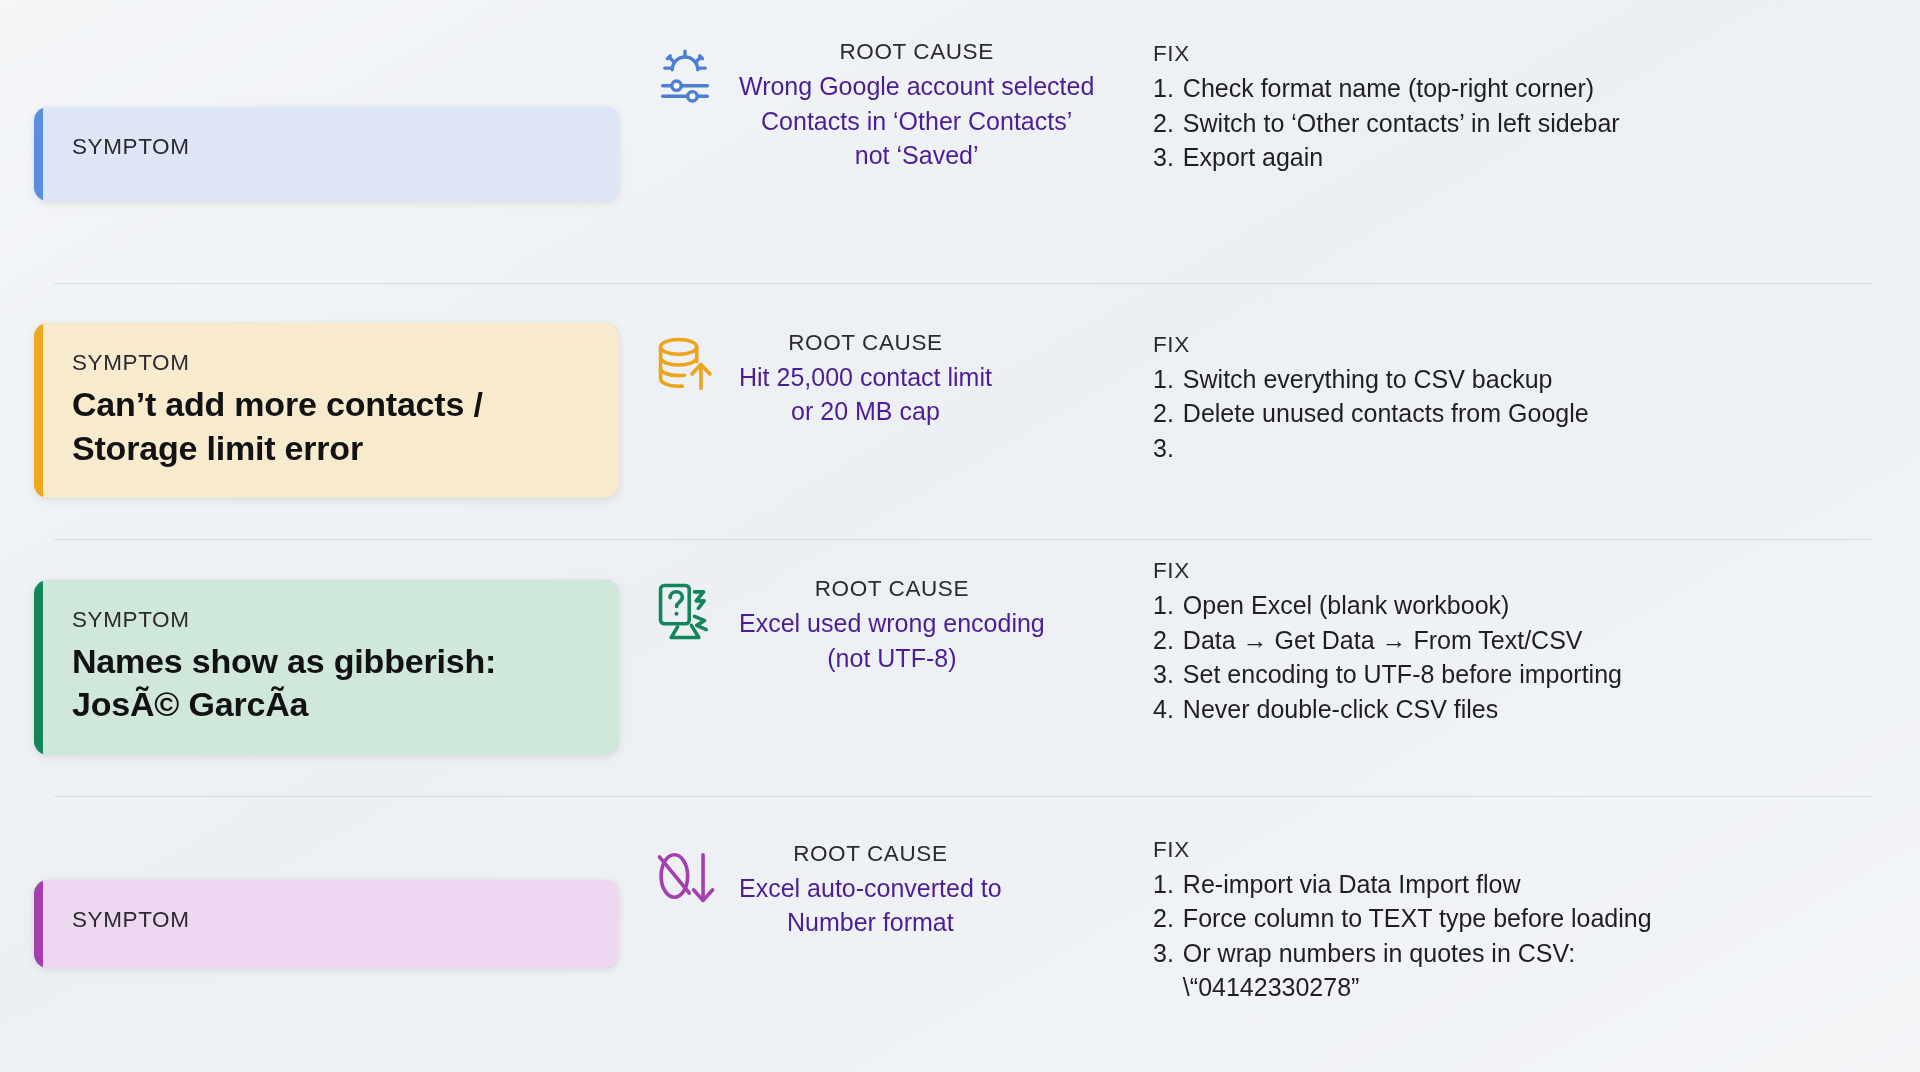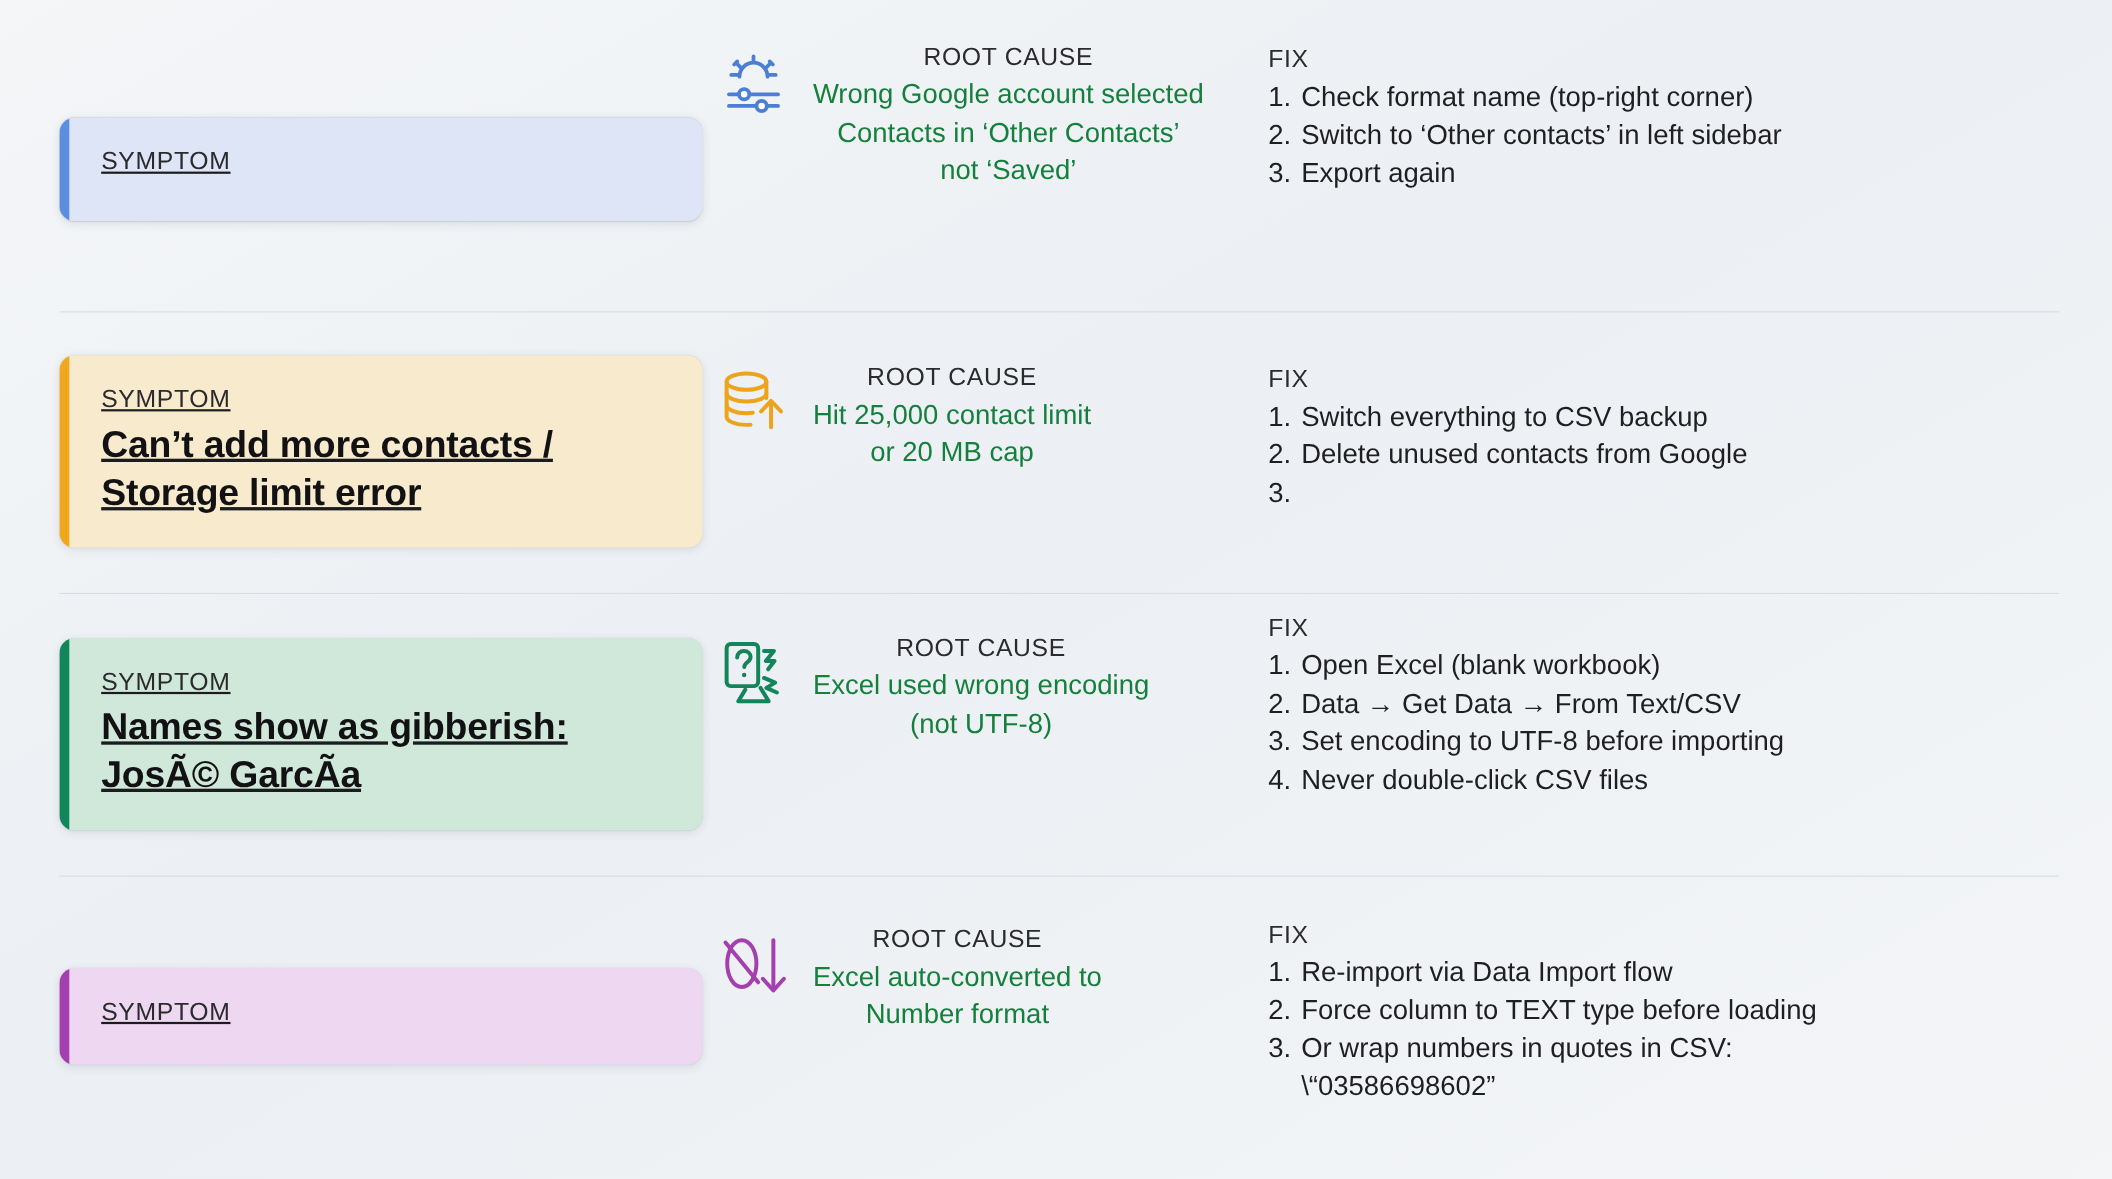--- a/index.html
+++ b/index.html
@@ -43,27 +43,25 @@
     right: 14px;
     height: 1px;
     background: #d9dde2;
   }
 
   
   .symptom-card {
     position: relative;
     border-radius: 14px;
     padding: 26px 30px 28px 38px;
-    margin-left: 20px;
     margin-right: 10px;
     box-shadow: 0 2px 9px rgba(30,40,60,0.10), 0 0 1px rgba(30,40,60,0.12);
     overflow: hidden;
     align-self: center;
     width: 585px;
-    text-decoration: underline;
   }
 
   .symptom-card .accent-bar {
     position: absolute;
     left: 0;
     top: 0;
     bottom: 0;
     width: 9px;
     border-radius: 14px 0 0 14px;
   }
@@ -104,21 +102,21 @@
     justify-content: center;
   }
 
   .cause-icon svg { display: block; width: 68px; height: 68px; }
 
   .cause-text .kicker { margin-bottom: 4px; }
 
   .cause-body {
     font-size: 25px;
     line-height: 1.38;
-    color: #15803d;
+    color: #4c1d95;
     white-space: pre-line;
   }
 
   
   .fix {
     display: flex;
     align-items: flex-end;
     gap: 20px;
     padding-top: 4px;
   }
@@ -353,20 +351,20 @@
               <span class="num">1.</span>
               <span class="txt">Re-import via Data Import flow</span>
             </li>
           <li>
               <span class="num">2.</span>
               <span class="txt">Force column to TEXT type before loading</span>
             </li>
           <li>
               <span class="num">3.</span>
               <span class="txt">Or wrap numbers in quotes in CSV:
-\“03586698602”</span>
+\“04142330278”</span>
             </li>
         </ol>
       </div>
     </div>
   </div>
 
 </div>
 
 </body></html>

